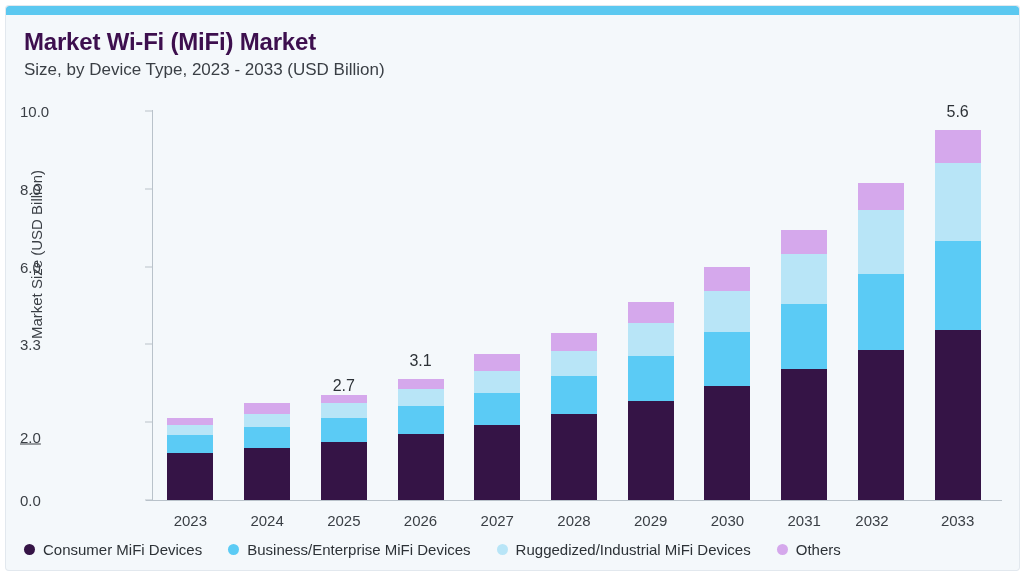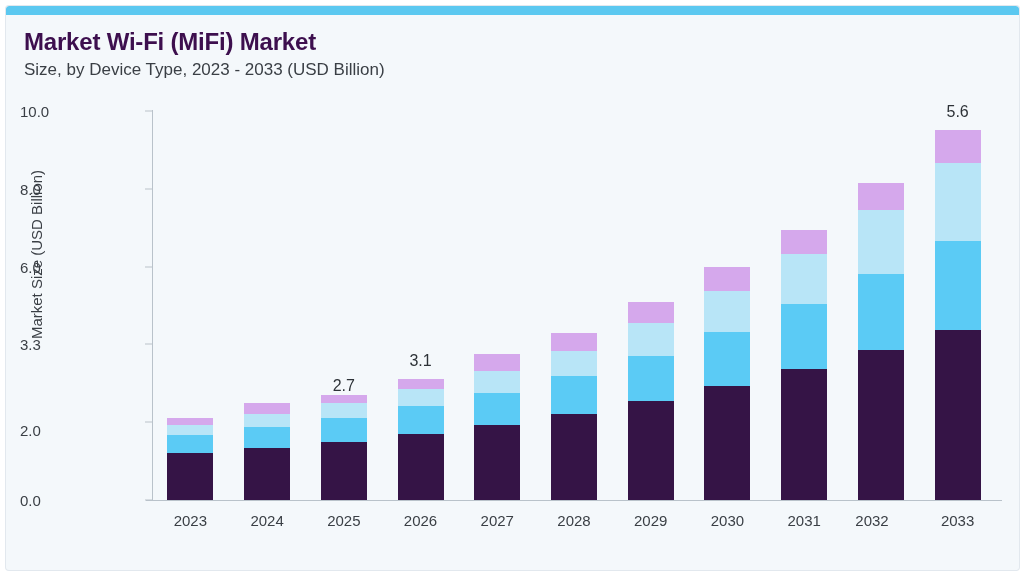--- a/index.html
+++ b/index.html
@@ -125,21 +125,21 @@
 
   <div class="plot" id="plot">
     <div class="ylabel">Market Size (USD Billion)</div>
   <div class="axis-v" style="left: 146px; top: 104px; height: 391px;"></div>
       <div class="axis-h" style="left: 140px; top: 494px; width: 856px;"></div>
       <div class="ytick-wrap" style="top: 494px;">
         <div class="ytick" style="top: 0px; right: 10px;">0.0</div>
       </div>
       <div class="tickmark" style="left: 139px; top: 494px;"></div>
       <div class="ytick-wrap" style="top: 416.2px;">
-        <div class="ytick" style="top: 8px; right: 10px;">2.0</div>
+        <div class="ytick" style="top: 15px; right: 10px; text-decoration: underline;">2.0</div>
       </div>
       <div class="tickmark" style="left: 139px; top: 416.2px;"></div>
       <div class="ytick-wrap" style="top: 338.4px;">
         <div class="ytick" style="top: 0px; right: 10px;">3.3</div>
       </div>
       <div class="tickmark" style="left: 139px; top: 338.4px;"></div>
       <div class="ytick-wrap" style="top: 260.6px;">
         <div class="ytick" style="top: 0px; right: 10px;">6.0</div>
       </div>
       <div class="tickmark" style="left: 139px; top: 260.6px;"></div>
@@ -226,13 +226,31 @@
       <div class="bar" style="left: 928.636px; top: 124.061px; height: 369.939px;">
         <div class="seg" style="background: rgb(53, 20, 70); height: 170.382px; bottom: 0px;"></div>
         <div class="seg" style="background: rgb(91, 203, 245); height: 88.692px; bottom: 170.382px;"></div>
         <div class="seg" style="background: rgb(184, 229, 247); height: 78.189px; bottom: 259.074px;"></div>
         <div class="seg" style="background: rgb(213, 168, 236); height: 32.676px; bottom: 337.263px;"></div>
       </div>
       <div class="bar-label" style="left: 921.636px; top: 97.061px;">5.6</div>
       <div class="xtick" style="left: 916.636px; top: 506px;">2033</div>
     </div>
 
+  <div class="legend" id="legend">
+      <div class="lg-item">
+        <div class="lg-dot" style="background: rgb(53, 20, 70);"></div>
+        <div class="lg-txt">Consumer MiFi Devices</div>
+      </div>
+      <div class="lg-item">
+        <div class="lg-dot" style="background: rgb(91, 203, 245);"></div>
+        <div class="lg-txt">Business/Enterprise MiFi Devices</div>
+      </div>
+      <div class="lg-item">
+        <div class="lg-dot" style="background: rgb(184, 229, 247);"></div>
+        <div class="lg-txt">Ruggedized/Industrial MiFi Devices</div>
+      </div>
+      <div class="lg-item">
+        <div class="lg-dot" style="background: rgb(213, 168, 236);"></div>
+        <div class="lg-txt">Others</div>
+      </div>
+    </div>
 </div>
 
 </body></html>

